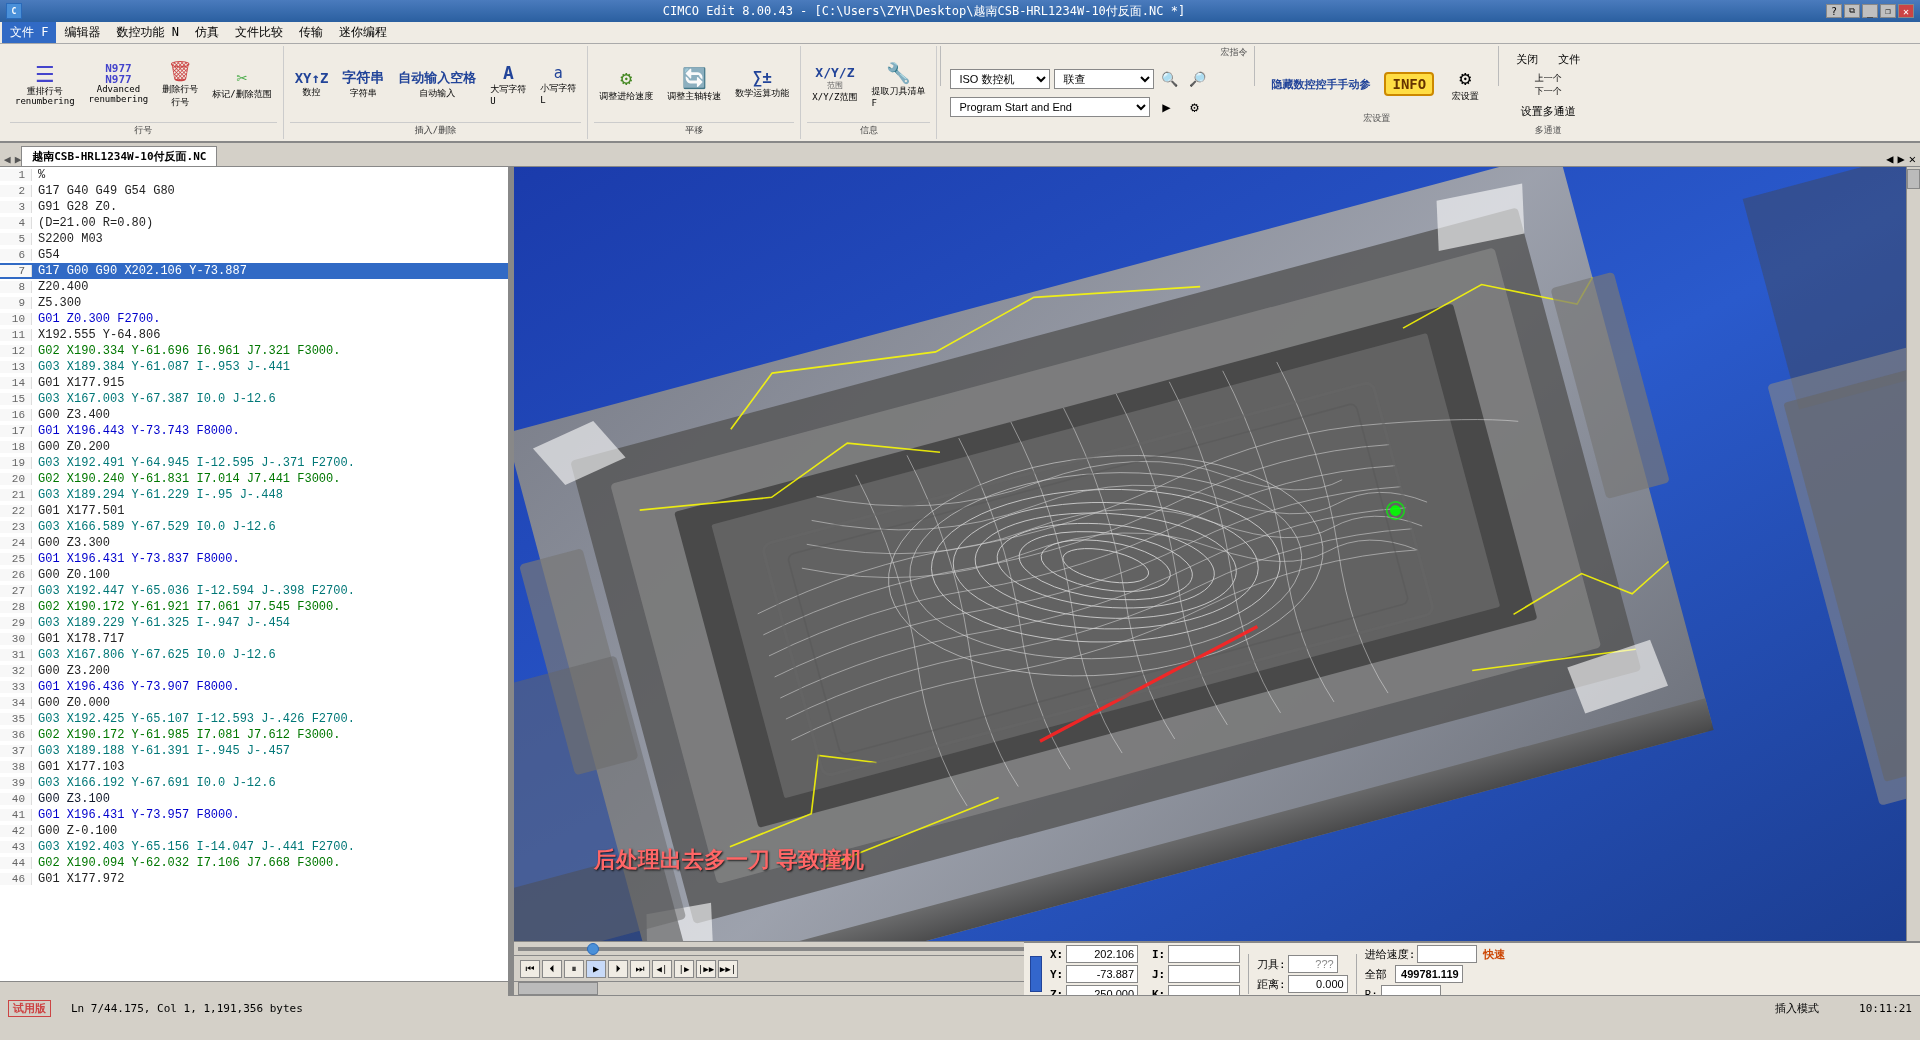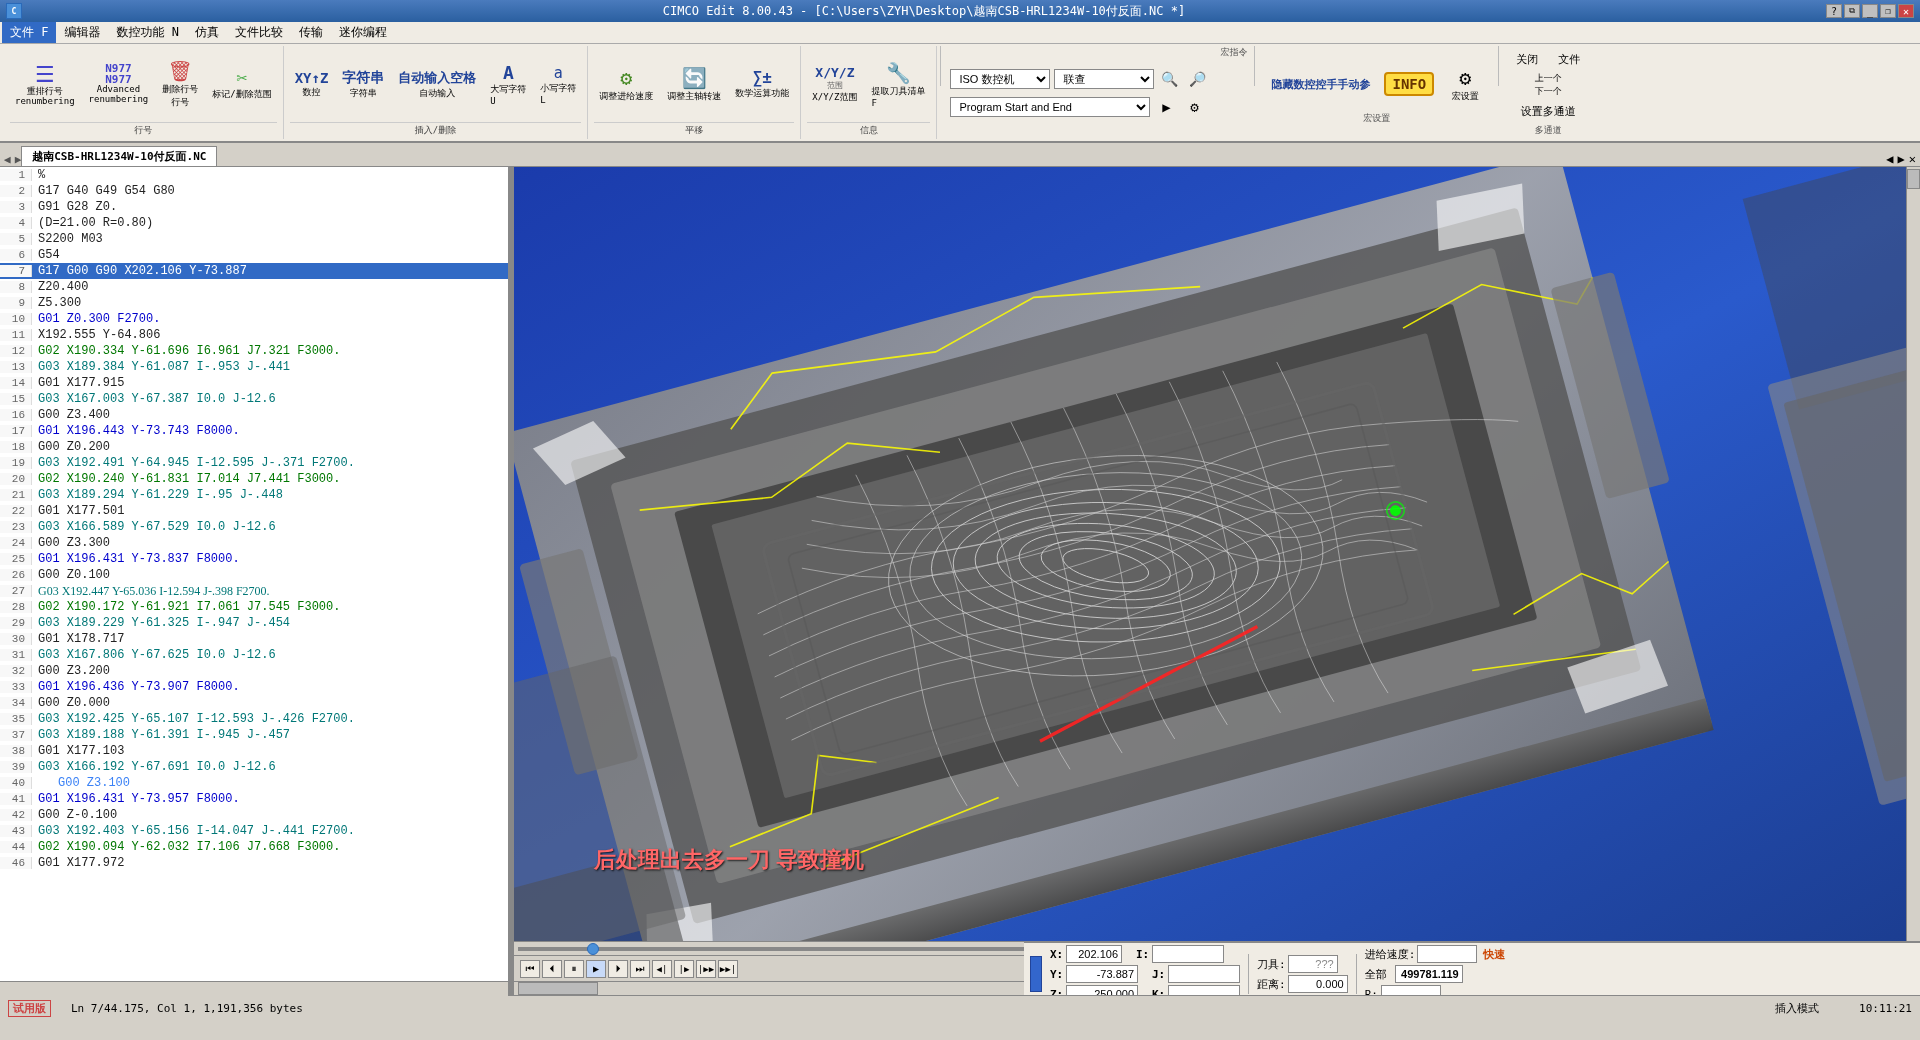--- a/index.html
+++ b/index.html
@@ -481,21 +481,21 @@
           <div class="code-line">
             <span class="line-num">25</span>
             <span class="line-content" style="color: rgb(0, 0, 204);">G01 X196.431 Y-73.837 F8000.</span>
           </div>
           <div class="code-line">
             <span class="line-num">26</span>
             <span class="line-content" style="color: rgb(34, 34, 34);">G00 Z0.100</span>
           </div>
           <div class="code-line">
             <span class="line-num">27</span>
-            <span class="line-content" style="color: rgb(0, 119, 119); font-family: Liberation Serif, serif;">G03 X192.447 Y-65.036 I-12.594 J-.398 F2700.</span>
+            <span class="line-content" style="color: rgb(0, 119, 119);">G03 X192.447 Y-65.036 I-12.594 J-.398 F2700.</span>
           </div>
           <div class="code-line">
             <span class="line-num">28</span>
             <span class="line-content" style="color: rgb(0, 119, 0);">G02 X190.172 Y-61.921 I7.061 J7.545 F3000.</span>
           </div>
           <div class="code-line">
             <span class="line-num">29</span>
             <span class="line-content" style="color: rgb(0, 119, 119);">G03 X189.229 Y-61.325 I-.947 J-.454</span>
           </div>
           <div class="code-line">
@@ -516,34 +516,38 @@
           </div>
           <div class="code-line">
             <span class="line-num">34</span>
             <span class="line-content" style="color: rgb(34, 34, 34);">G00 Z0.000</span>
           </div>
           <div class="code-line">
             <span class="line-num">35</span>
             <span class="line-content" style="color: rgb(0, 119, 119);">G03 X192.425 Y-65.107 I-12.593 J-.426 F2700.</span>
           </div>
           <div class="code-line">
+            <span class="line-num">36</span>
+            <span class="line-content" style="color: rgb(0, 119, 0);">G02 X190.172 Y-61.985 I7.081 J7.612 F3000.</span>
+          </div>
+          <div class="code-line">
             <span class="line-num">37</span>
             <span class="line-content" style="color: rgb(0, 119, 119);">G03 X189.188 Y-61.391 I-.945 J-.457</span>
           </div>
           <div class="code-line">
             <span class="line-num">38</span>
             <span class="line-content" style="color: rgb(34, 34, 34);">G01 X177.103</span>
           </div>
           <div class="code-line">
             <span class="line-num">39</span>
             <span class="line-content" style="color: rgb(0, 119, 119);">G03 X166.192 Y-67.691 I0.0 J-12.6</span>
           </div>
           <div class="code-line">
             <span class="line-num">40</span>
-            <span class="line-content" style="color: #3b82f6; margin-left: 20px;">G00 Z3.100</span>
+            <span class="line-content" style="color: #0f172a;">G00 Z3.100</span>
           </div>
           <div class="code-line">
             <span class="line-num">41</span>
             <span class="line-content" style="color: rgb(0, 0, 204);">G01 X196.431 Y-73.957 F8000.</span>
           </div>
           <div class="code-line">
             <span class="line-num">42</span>
             <span class="line-content" style="color: rgb(34, 34, 34);">G00 Z-0.100</span>
           </div>
           <div class="code-line">
@@ -715,21 +719,21 @@
       </div>
     </div>
 
     <div id="coords-bar" style="position:absolute;bottom:0;left:510px;right:0;height:54px;background:#f0ece4;border-top:2px solid #888;display:flex;align-items:center;padding:2px 6px;gap:4px;font-size:11px;flex-wrap:wrap;">
 
       <div style="width:12px;height:36px;background:#3366cc;border:1px solid #224499;margin-right:4px;"></div>
 
       <div style="display:flex;flex-direction:column;gap:2px;">
         <div class="coord-field">
           <span class="coord-label">X:</span>
-          <input class="coord-input" value="202.106" readonly="" style="width: 56px;">
+          <input class="coord-input" value="202.106" readonly="" style="width: 72px;">
           <span style="width:10px;"></span>
           <span class="coord-label">I:</span>
           <input class="coord-input" value="" readonly="" style="width: 72px;">
         </div>
         <div class="coord-field">
           <span class="coord-label">Y:</span>
           <input class="coord-input" value="-73.887" readonly="" style="width: 72px;">
           <span style="width:10px;"></span>
           <span class="coord-label">J:</span>
           <input class="coord-input" value="" readonly="" style="width: 72px;">

